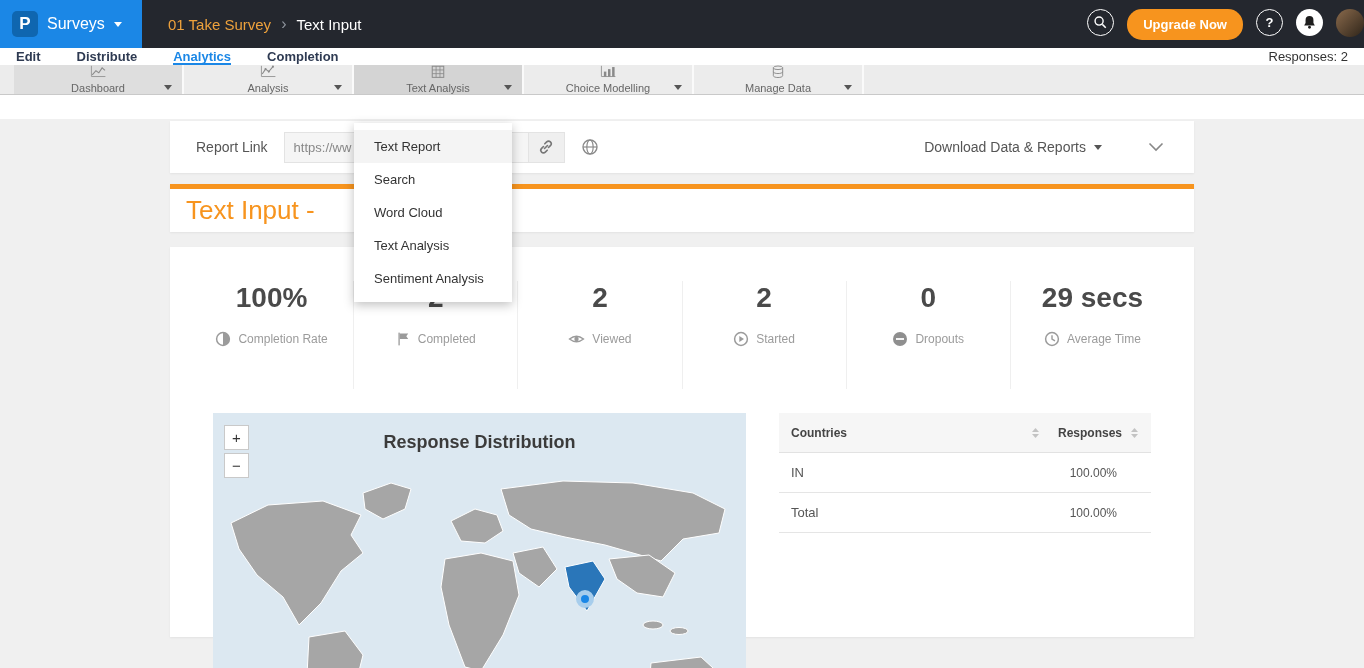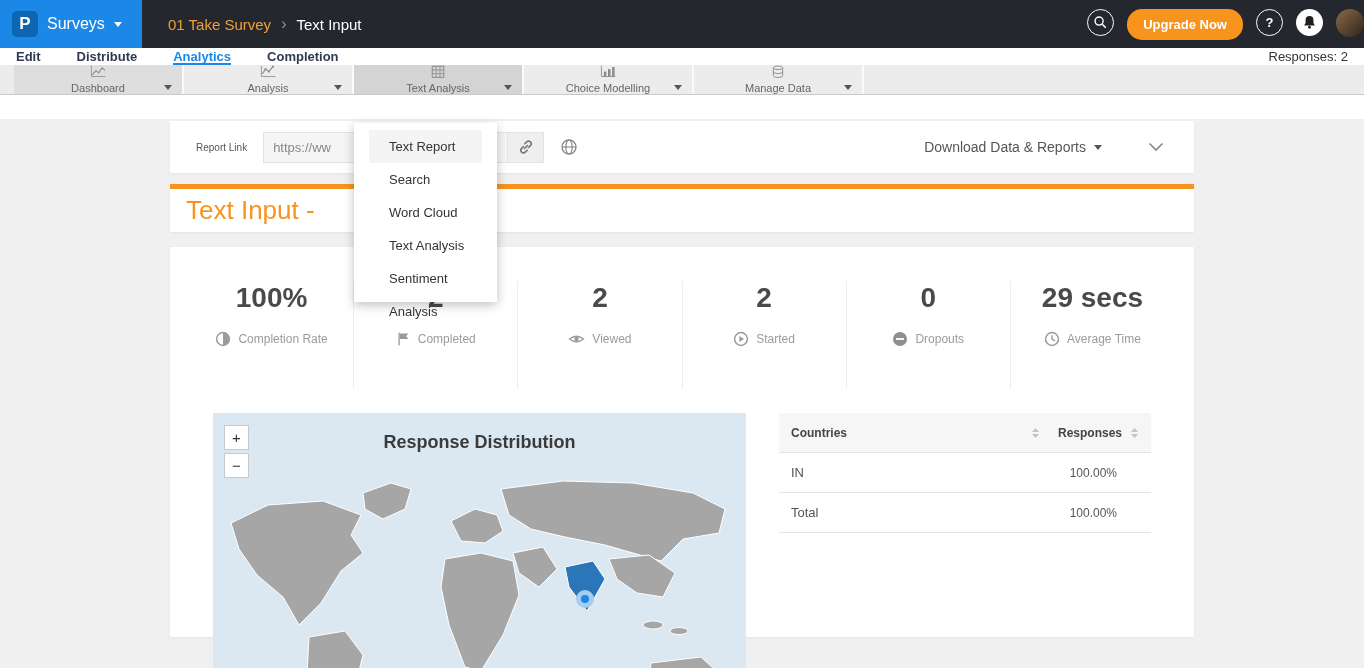--- a/index.html
+++ b/index.html
@@ -36,31 +36,31 @@
   
   .toolbar { height:30px; background:#ececec; display:flex; padding-left:14px; border-bottom:1px solid #c9c9c9; position:relative; z-index:40; }
   .tab { width:170px; position:relative; display:flex; flex-direction:column; align-items:center; justify-content:center;
          gap:3px; border-right:2px solid #fafafa; background:#ececec; cursor:pointer; }
   .tab.dim { background:#dedede; }
   .tab.active { background:#d4d4d4; }
   .tab-label { font-size:11px; color:#666; }
   .tab .caret { border-top-color:#555; position:absolute; right:10px; top:20px; }
 
   
-  .menu { position:absolute; left:354px; top:123px; width:143px; background:#fff;
-          box-shadow:0 3px 10px rgba(0,0,0,.25); padding:7px 15px; z-index:60; }
+  .menu { position:absolute; left:354px; top:123px; width:158px; background:#fff;
+          box-shadow:0 3px 10px rgba(0,0,0,.25); padding:7px 0; z-index:60; }
   .menu-item { height:33px; line-height:33px; padding-left:20px; font-size:13px; color:#333; cursor:pointer; }
   .menu-item.hl { background:#f4f4f4; }
 
   
   .white-strip { height:24px; background:#fff; }
   .content { padding-top:2px; }
   .card { width:1024px; margin:0 auto; background:#fff; box-shadow:0 1px 2px rgba(0,0,0,.06); }
   .report-card { height:52px; display:flex; align-items:center; padding:0 26px; }
-  .report-label { font-size:10px; color:#555; margin-right:16px; }
+  .report-label { font-size:14px; color:#555; margin-right:16px; }
   .report-input { width:245px; height:31px; background:#f5f5f5; border:1px solid #e3e3e3; padding:0 9px; font-size:13px;
                   color:#888; font-family:inherit; }
   .link-btn { width:36px; height:31px; display:flex; align-items:center; justify-content:center; border:1px solid #e3e3e3;
               border-left:none; background:#efefef; cursor:pointer; }
   .globe-btn { margin-left:16px; background:none; border:none; cursor:pointer; display:flex; align-items:center; }
   .download { margin-left:auto; display:flex; align-items:center; gap:8px; font-size:14px; color:#555; cursor:pointer; }
   .download .caret { border-top-color:#555; }
   .collapse { margin-left:46px; margin-right:4px; cursor:pointer; display:flex; align-items:center; }
 
   .title-card { margin-top:11px; border-top:5px solid #f7941e; height:48px; display:flex; align-items:center; padding:0 16px; }

